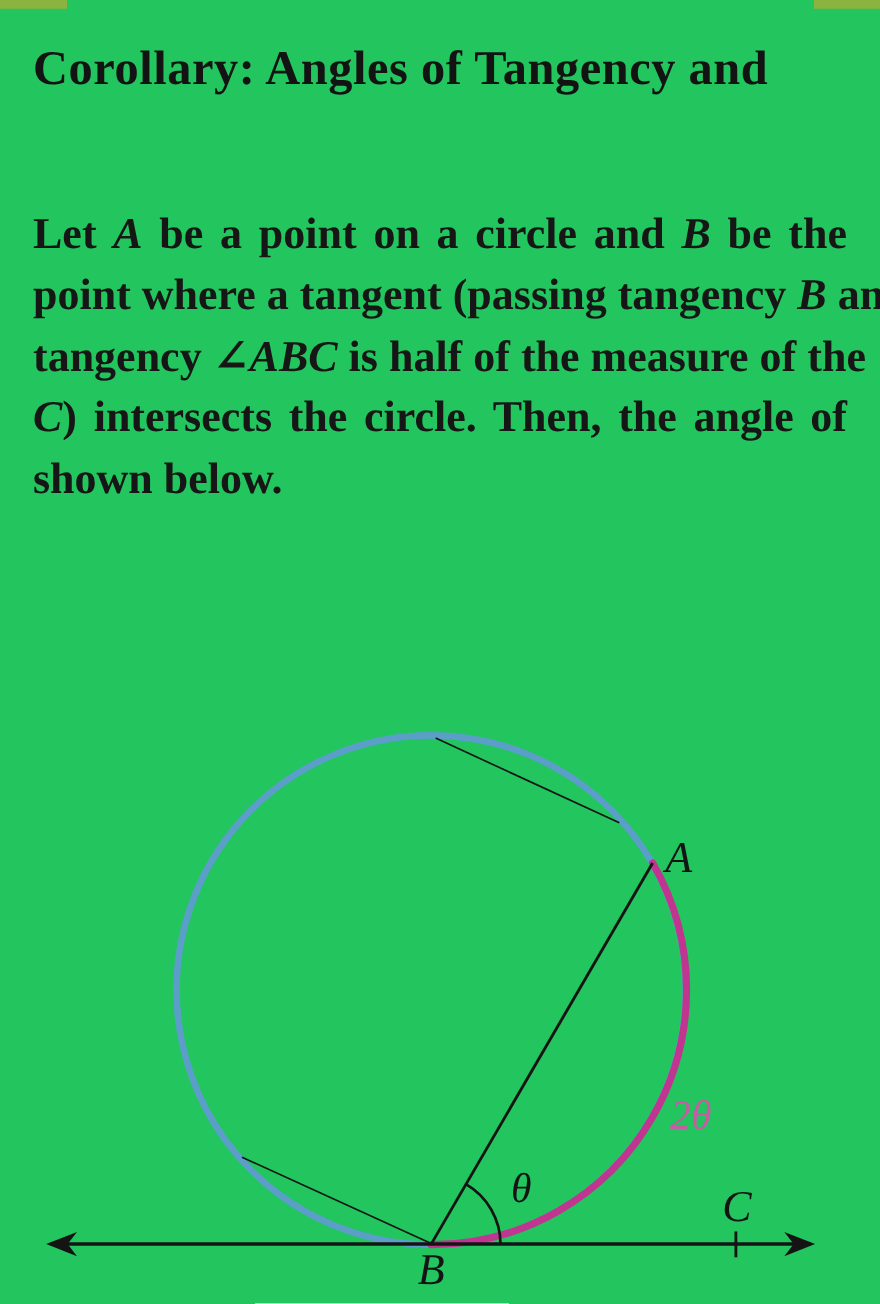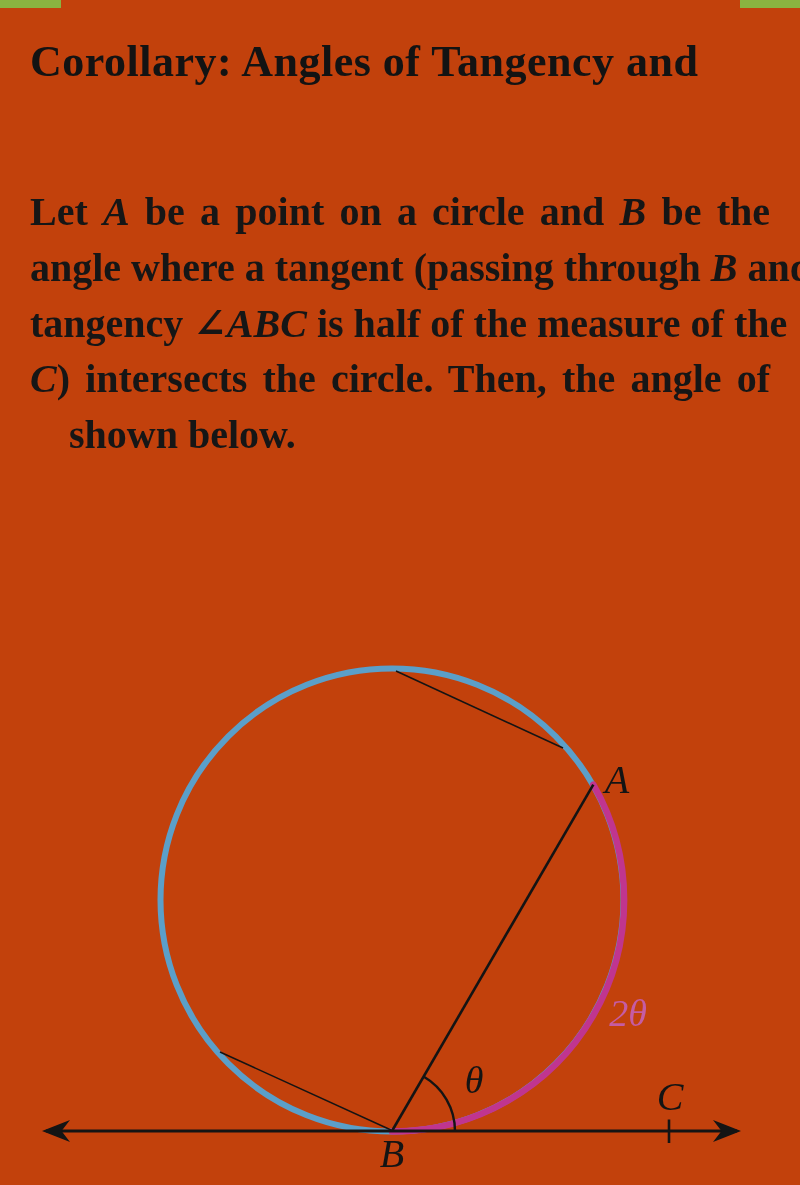--- a/index.html
+++ b/index.html
@@ -1,30 +1,30 @@
 <!DOCTYPE html>
 <html><head>
 <meta charset="utf-8">
 <style>
   html,body{margin:0;padding:0;background:#ffffff;}
-  #page{position:relative;width:800px;height:1185px;background:#c2410c;overflow:hidden;
+  #page{position:relative;width:800px;height:1185px;background:#22c55e;overflow:hidden;
         font-family:"Liberation Serif","DejaVu Serif",serif;color:#1b1b1b;}
 
   .accent-bar{position:absolute;top:0;height:8px;}
   #accent-left{left:0;width:61px;}
   #accent-right{left:740px;width:60px;}
 
   #title{position:absolute;left:30px;top:31px;width:745px;
          font-size:44px;font-weight:bold;line-height:62px;color:#131313;
          letter-spacing:0.5px;}
 
   #paragraph{position:absolute;left:30px;top:184px;width:740px;
              font-size:40px;line-height:55.8px;color:#161616;font-weight:bold;}
   .bline{text-align:justify;text-align-last:justify;white-space:nowrap;}
-  .bline.last{text-align-last:left;margin-left:39px;}
+  .bline.last{text-align-last:left;}
   .it{font-style:italic;}
   .ang{font-style:normal;}
   .arcv{font-style:italic;position:relative;display:inline-block;margin:0 4px;}
   .arcv::before{content:"";position:absolute;left:-4px;right:-2px;top:-10px;height:14px;
                 border-top:3.2px solid #161616;border-radius:100% 100% 0 0 / 160% 160% 0 0;}
 
   #figure-svg{position:absolute;left:0;top:0;width:800px;height:1185px;}
   .fig-label{font-family:"Liberation Serif","DejaVu Serif",serif;font-style:italic;}
 </style>
 </head>
@@ -34,21 +34,21 @@
 
   <div id="accent-left" class="accent-bar" style="background: rgb(138, 179, 64);"></div>
   <div id="accent-right" class="accent-bar" style="background: rgb(138, 179, 64);"></div>
 
   <div id="title">
     <div>Corollary: Angles of Tangency and</div>
   </div>
 
   <div id="paragraph">
       <div class="bline"><span>Let </span><span class="it">A</span><span> be a point on a circle and </span><span class="it">B</span><span> be the</span></div>
-      <div class="bline"><span>angle where a tangent (passing through </span><span class="it">B</span><span> and</span></div>
+      <div class="bline"><span>point where a tangent (passing tangency </span><span class="it">B</span><span> and</span></div>
       <div class="bline"><span>tangency </span><span class="ang">∠</span><span class="it">ABC</span><span> is half of the measure of the</span></div>
       <div class="bline"><span class="it">C</span><span>) intersects the circle. Then, the angle of</span></div>
       <div class="bline last"><span>shown below.</span></div>
     </div>
 
   <svg id="figure-svg" viewBox="0 0 800 1185">
 
     <circle cx="392" cy="900" r="231.5" fill="none" stroke-width="6" stroke="#5b9fc9"></circle>
 
     <path d="M 593.3 784.6 A 231.5 231.5 0 0 1 392 1131.5" fill="none" stroke-width="6.5" stroke-linecap="round" stroke="#c0358f"></path>

